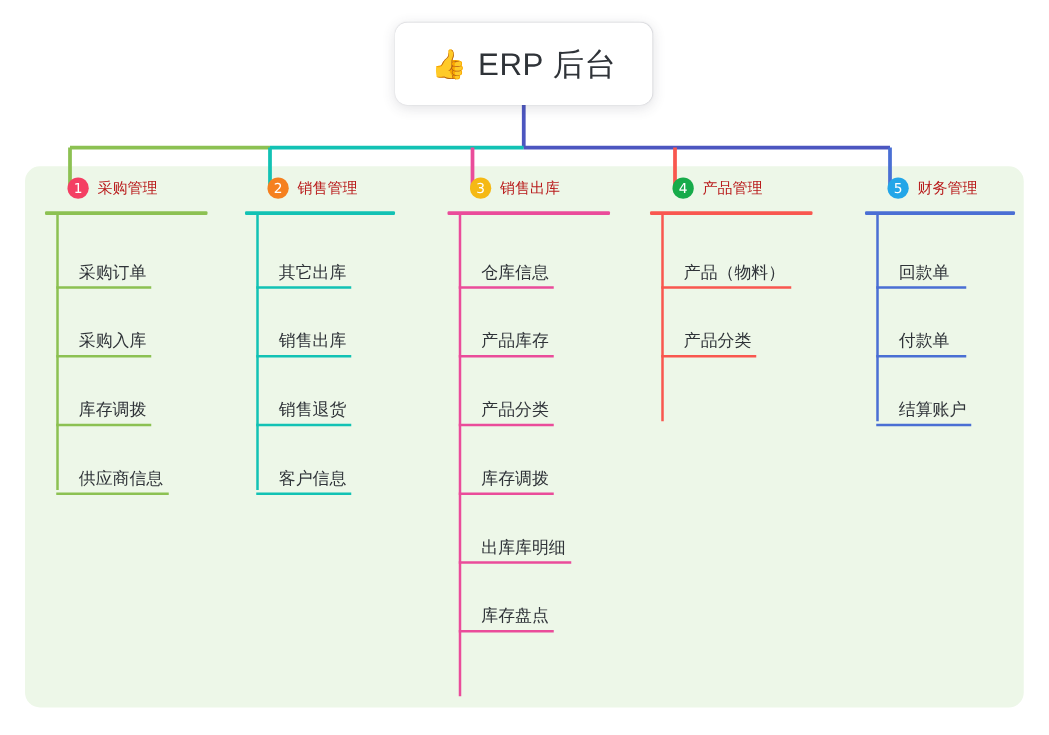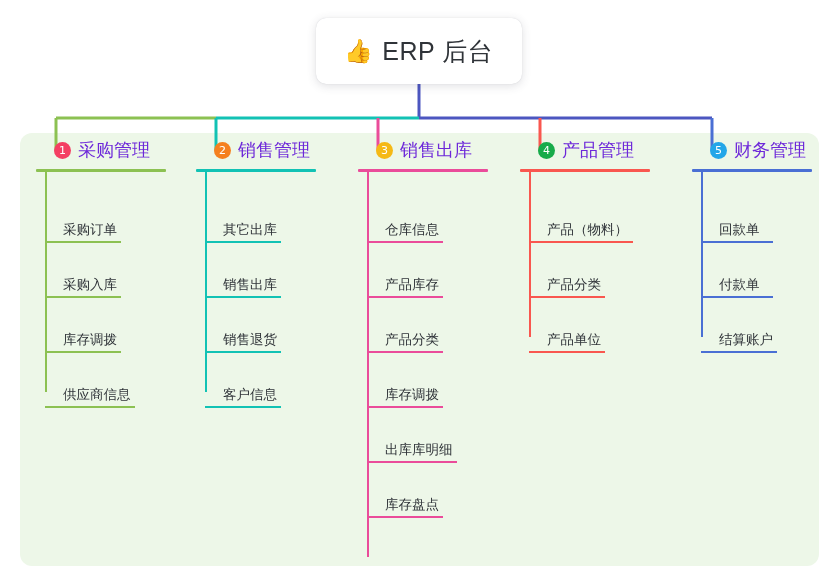--- a/index.html
+++ b/index.html
@@ -99,33 +99,33 @@
     height: 17px;
     border-radius: 50%;
     color: #ffffff;
     font-size: 11px;
     line-height: 17px;
     text-align: center;
     flex: 0 0 auto;
     font-family: "DejaVu Sans", sans-serif;
   }
   .col-title {
-    font-size: 18px;
-    color: #6d28d9;
+    font-size: 12px;
+    color: #b91c1c;
     white-space: nowrap;
   }
   .head-rule {
     height: 3px;
     border-radius: 1px;
     margin-top: 2px;
   }
 
   .items {
     position: relative;
-    padding-top: 16px;
+    padding-top: 4px;
     font-family: Liberation Mono, monospace;
   }
   .spine {
     position: absolute;
     left: 9px;
     top: 0;
     width: 2px;
   }
   .item {
     position: relative;
@@ -268,24 +268,20 @@
         <div class="items">
           <div class="spine" style="background: rgb(249, 87, 79); height: 165px;"></div>
           <div class="item">
             <span class="item-label">产品（物料）</span>
             <div class="item-rule" style="background: rgb(249, 87, 79); width: 104px;"></div>
           </div>
           <div class="item">
             <span class="item-label">产品分类</span>
             <div class="item-rule" style="background: rgb(249, 87, 79); width: 76px;"></div>
           </div>
-          <div class="item">
-            <span class="item-label">产品单位</span>
-            <div class="item-rule" style="background: rgb(249, 87, 79); width: 76px;"></div>
-          </div>
         </div>
       </div>
       <div class="column" style="left: 672px; width: 136px;">
         <div class="col-head">
           <span class="badge" style="background: rgb(35, 166, 232);">5</span>
           <span class="col-title">财务管理</span>
         </div>
         <div class="head-rule" style="background: rgb(74, 111, 212); width: 120px;"></div>
         <div class="items">
           <div class="spine" style="background: rgb(74, 111, 212); height: 165px;"></div>

